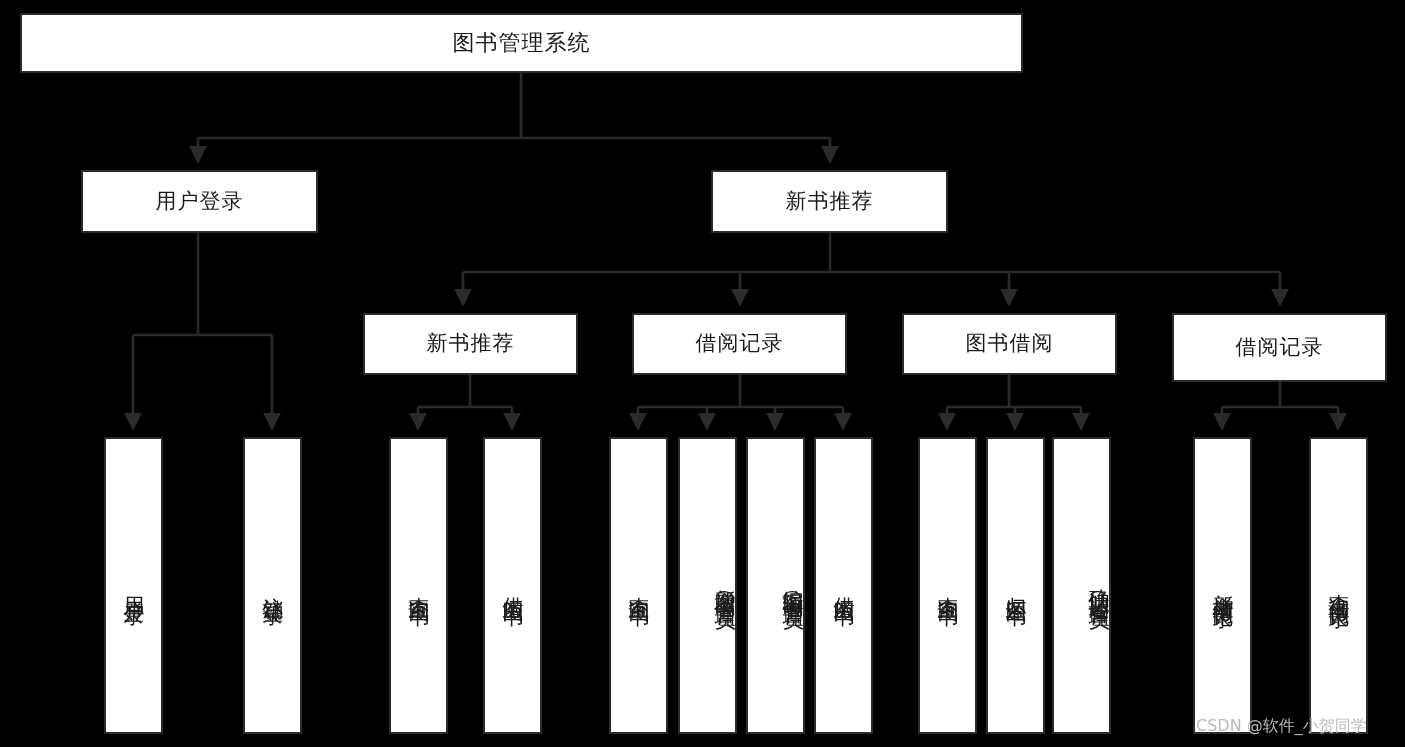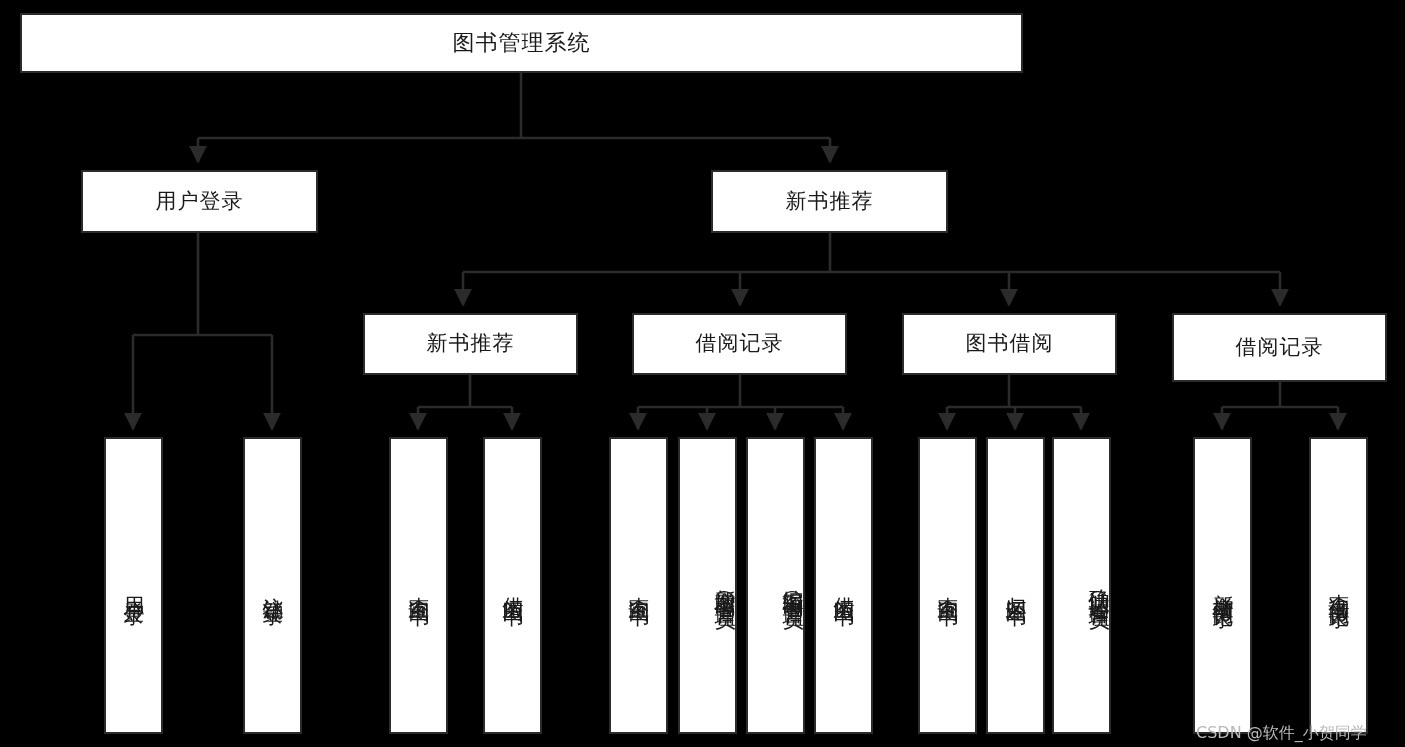--- a/index.html
+++ b/index.html
@@ -70,21 +70,20 @@
   }
   #watermark {
     position: absolute;
     left: 1196px;
     top: 716px;
     font-size: 16px;
     color: #b9b9b9;
     white-space: nowrap;
     z-index: 3;
     font-family: "DejaVu Sans", "Liberation Sans", sans-serif;
-    margin-top: 7px;
   }
 </style>
 </head>
 <body>
 
 <div id="diagram-root">
 
   <svg id="edges" viewBox="0 0 1405 747" xmlns="http://www.w3.org/2000/svg">
     <defs>
       <marker id="arrow" viewBox="0 0 10 10" refX="9" refY="5" markerWidth="7" markerHeight="7" orient="auto-start-reverse">

